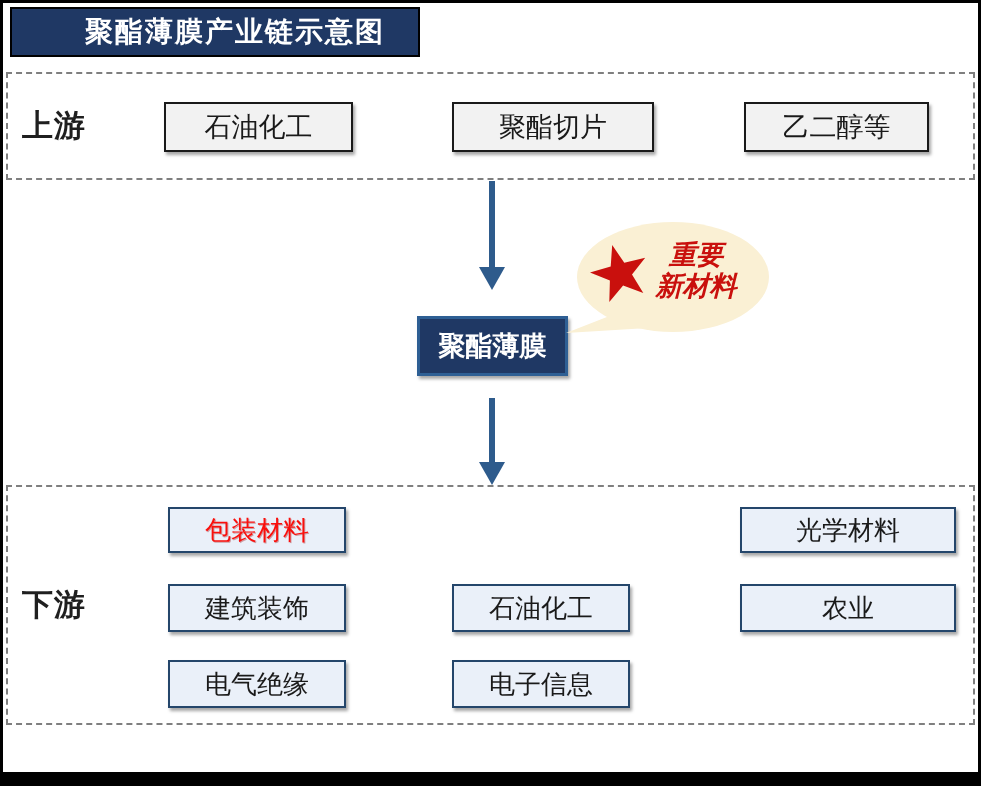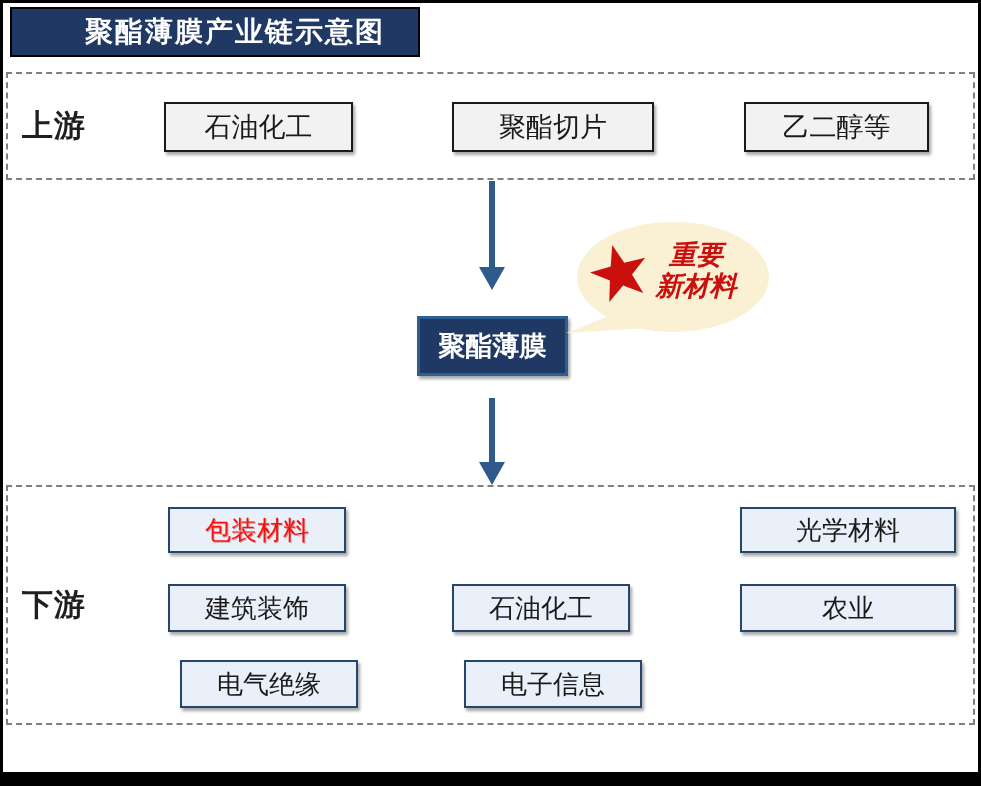--- a/index.html
+++ b/index.html
@@ -59,21 +59,21 @@
   }
   
   .up-1{left:161px;top:99px;width:189px;height:50px;}
   .up-2{left:449px;top:99px;width:202px;height:50px;}
   .up-3{left:741px;top:99px;width:185px;height:50px;}
   
   .mid-node{left:414px;top:313px;width:151px;height:60px;}
   
   .dn-r1{top:504px;height:46px;}
   .dn-r2{top:581px;height:48px;}
-  .dn-r3{top:657px;height:48px;margin-left:12px;}
+  .dn-r3{top:657px;height:48px;}
   .dn-c1{left:165px;width:178px;text-align:right;}
   .dn-c2{left:449px;width:178px;}
   .dn-c3{left:737px;width:216px;}
   .dn-box{position:absolute;}
   .arrow-svg{position:absolute;display:block;}
   .arrow-1{left:474px;top:178px;}
   .arrow-2{left:474px;top:395px;}
   .callout-svg{position:absolute;left:542px;top:215px;}
   .callout-text{
     position:absolute;left:637px;top:237px;width:112px;

